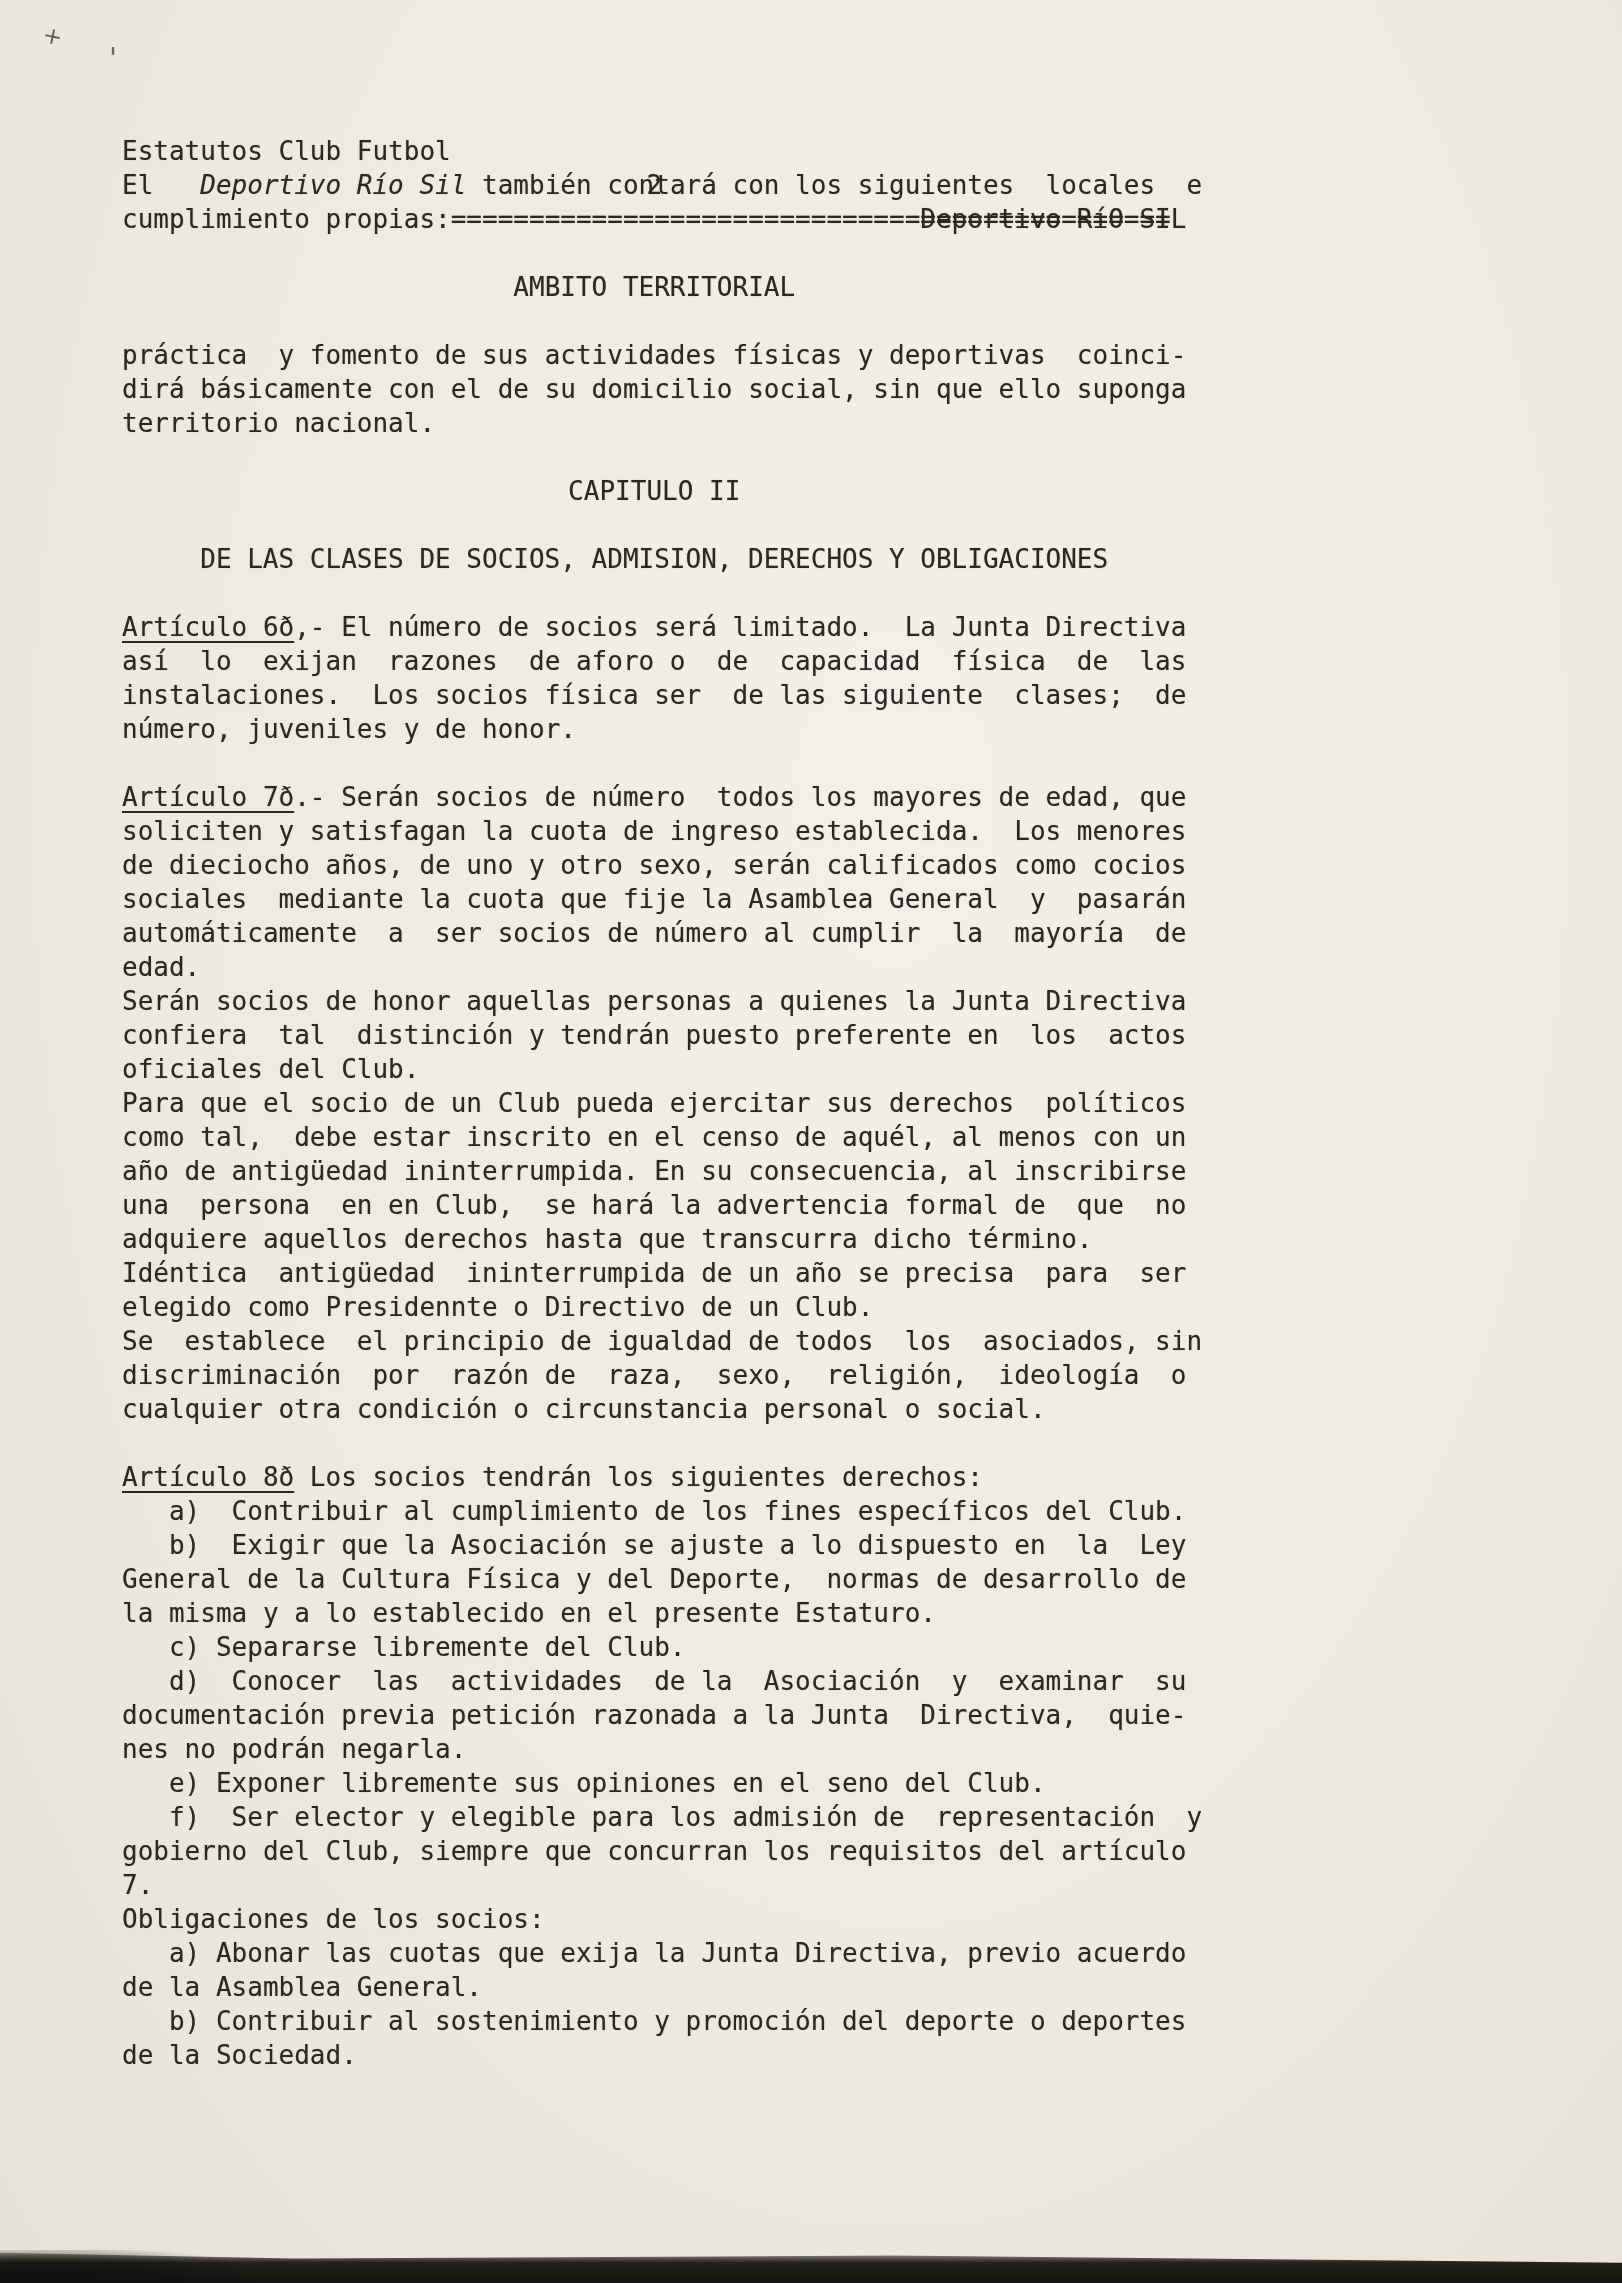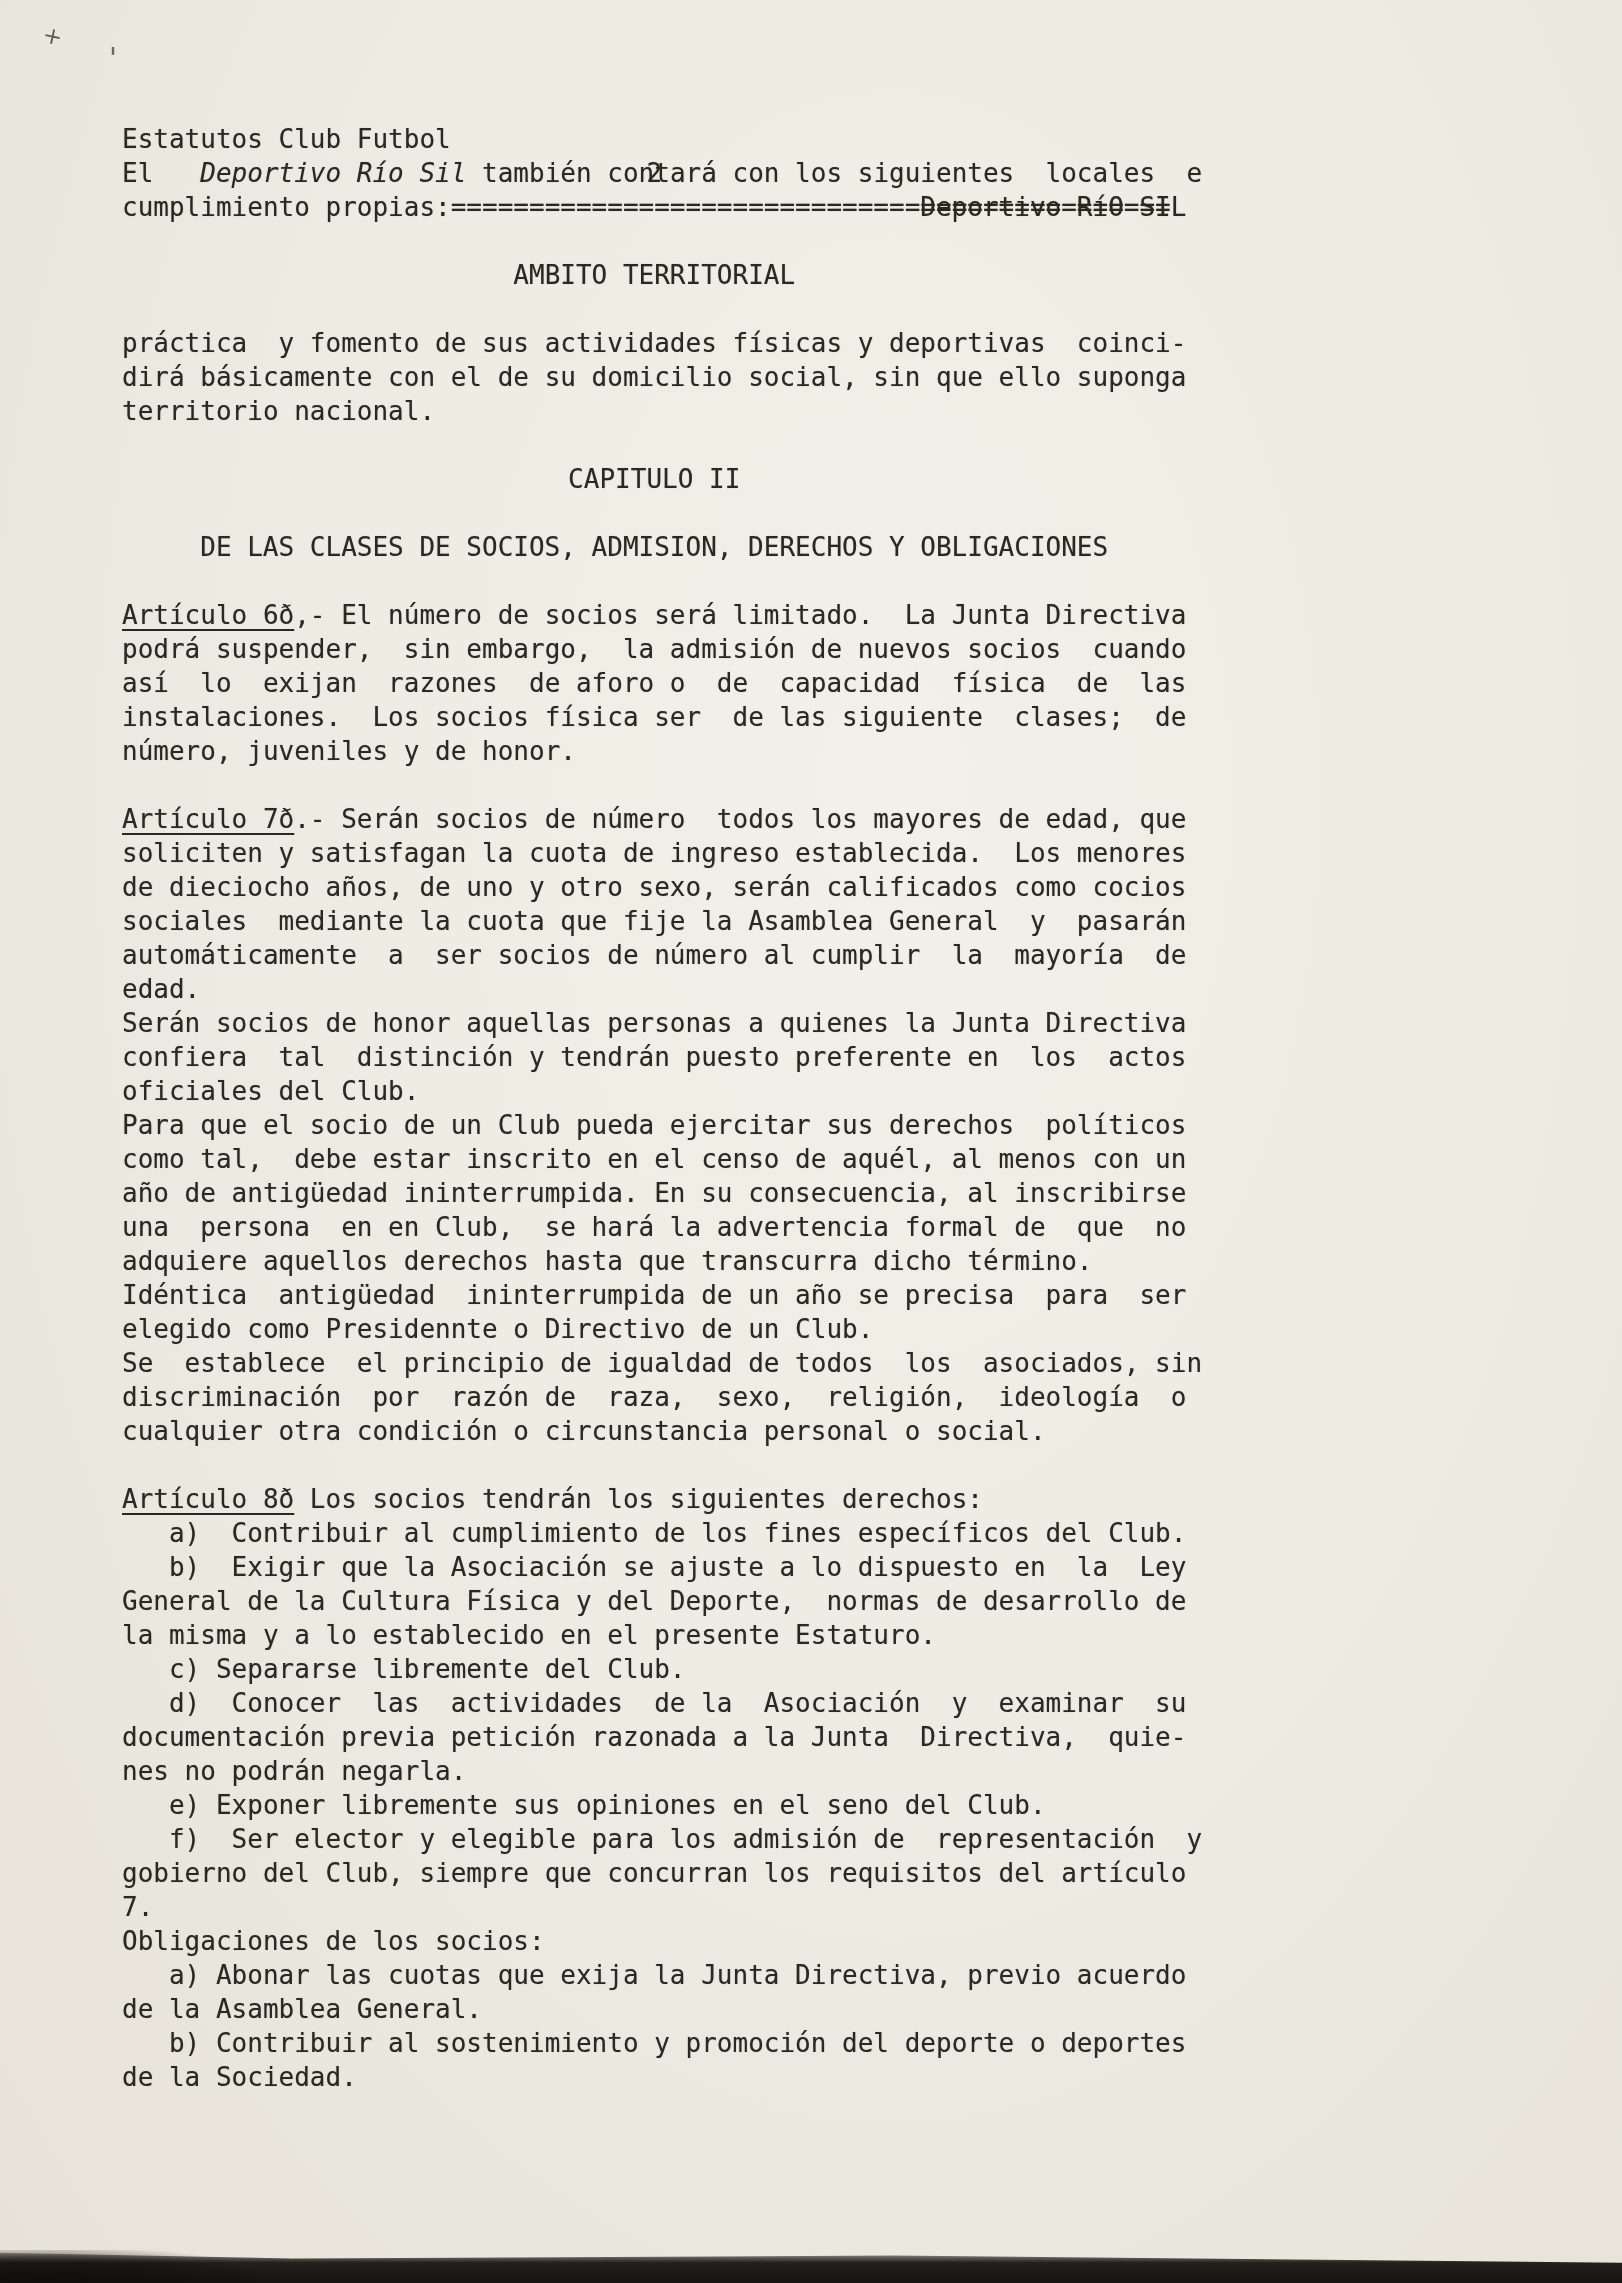--- a/index.html
+++ b/index.html
@@ -10,21 +10,21 @@
     margin: 0 auto;
     background:
       radial-gradient(ellipse at 55% 35%, #f3f0e9 0%, #edeae1 55%, #e6e2d7 100%);
     overflow: hidden;
     font-family: "DejaVu Sans Mono", "Liberation Mono", monospace;
     color: #2a2822;
   }
   .doc {
     position: absolute;
     left: 122px;
-    top: 88px;
+    top: 100px;
     width: 68ch;
     font-size: 26px;
     line-height: 34px;
     text-shadow: 0 0 1px rgba(42,40,34,0.35);
   }
   .line { white-space: pre; min-height: 34px; }
   .line.blank { height: 34px; }
   .line.center { text-align: center; }
   .doc-header {
     position: relative;
@@ -89,21 +89,20 @@
           <div class="line">dirá básicamente con el de su domicilio social, sin que ello suponga</div>
           <div class="line">territorio nacional.</div>
         </div>
         <div class="line blank"></div>
         <div class="line center">CAPITULO II</div>
         <div class="line blank"></div>
         <div class="line center">DE LAS CLASES DE SOCIOS, ADMISION, DERECHOS Y OBLIGACIONES</div>
         <div class="line blank"></div>
         <div class="para">
           <div class="line"><span class="u">Artículo 6ð</span><span>,- El número de socios será limitado.  La Junta Directiva</span></div>
-          <div class="line">podrá suspender,  sin embargo,  la admisión de nuevos socios  cuando</div>
           <div class="line">así  lo  exijan  razones  de aforo o  de  capacidad  física  de  las</div>
           <div class="line">instalaciones.  Los socios física ser  de las siguiente  clases;  de</div>
           <div class="line">número, juveniles y de honor.</div>
         </div>
         <div class="line blank"></div>
         <div class="para">
           <div class="line"><span class="u">Artículo 7ð</span><span>.- Serán socios de número  todos los mayores de edad, que</span></div>
           <div class="line">soliciten y satisfagan la cuota de ingreso establecida.  Los menores</div>
           <div class="line">de dieciocho años, de uno y otro sexo, serán calificados como cocios</div>
           <div class="line">sociales  mediante la cuota que fije la Asamblea General  y  pasarán</div>

